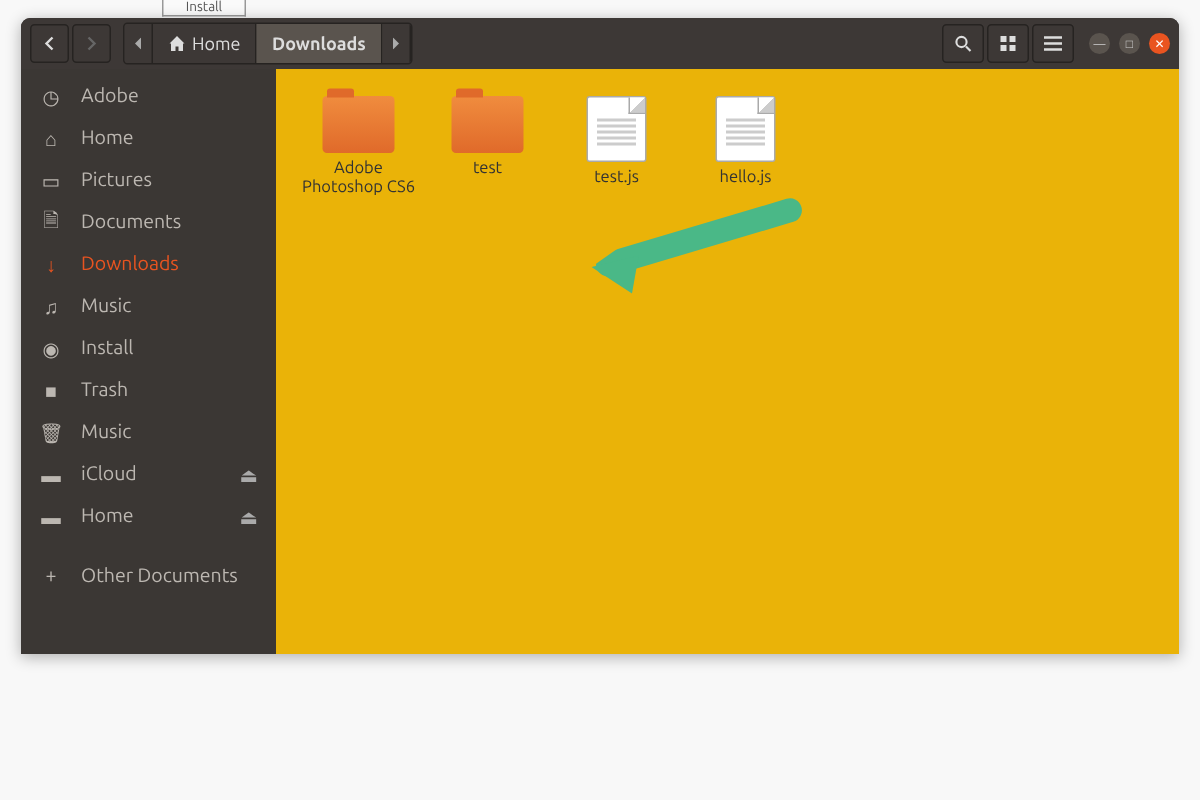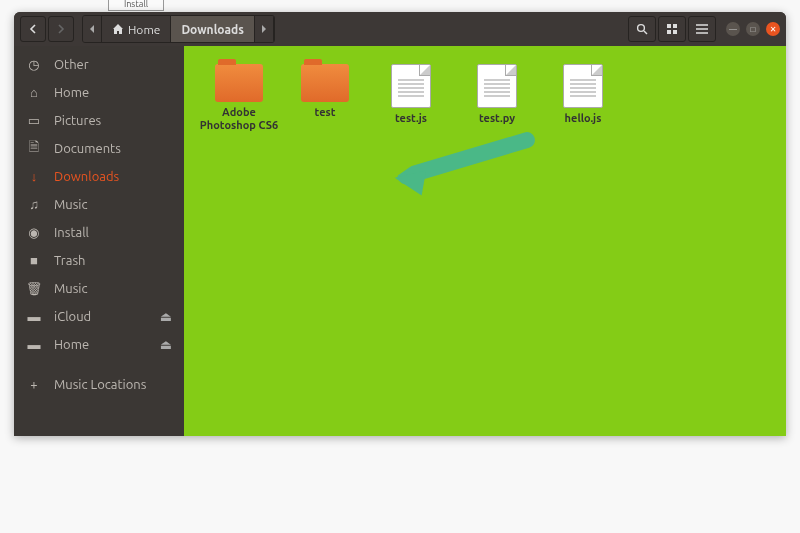--- a/index.html
+++ b/index.html
@@ -17,21 +17,21 @@
     .toolbtn { width: 28px; height: 26px; background: #3d3836; border: 1px solid #262321; border-radius: 3px; color: #ddd; display:flex; align-items:center; justify-content:center; font-size:12px; margin-left: 2px; }
     .wincontrols { display: flex; gap: 6px; margin-left: 10px; }
     .wcircle { width: 14px; height: 14px; border-radius: 50%; background: #5a544e; display:flex; align-items:center; justify-content:center; font-size: 8px; color:#ccc; }
     .wcircle.close { background: #e95420; color:#fff; }
     .body { flex: 1; display: flex; background: #fff; }
     .sidebar { width: 170px; background: #3b3734; color: #bcb7b1; font-size: 13px; display:flex; flex-direction:column; padding-top:4px; }
     .srow { display: flex; align-items: center; height: 28px; padding: 0 12px; gap: 12px; cursor: default; }
     .srow.active { color: #e95420; }
     .sicon { width: 16px; text-align:center; }
     .eject { margin-left:auto; color:#aaa; }
-    .content { flex: 1; background: #84cc16; padding: 18px 12px; font-weight: bold; }
+    .content { flex: 1; background: #eab308; padding: 18px 12px; }
     .grid { display: flex; flex-wrap: wrap; gap: 0; }
     .item { width: 86px; display: flex; flex-direction: column; align-items: center; text-align: center; font-size: 11px; color: #333; }
     .folder { width: 48px; height: 38px; background: linear-gradient(#f08c3e,#e06a2a); border-radius: 3px; position:relative; margin-bottom:4px; }
     .folder::before{content:""; position:absolute; top:-5px; left:3px; width:18px; height:6px; background:#e06a2a; border-radius:2px 2px 0 0;}
     .pkg { width: 44px; height: 38px; background: linear-gradient(#d8b27a,#c49860); border-radius: 3px; margin-bottom:4px; position:relative;}
     .pkg::after{content:""; position:absolute; left:50%; top:0; bottom:0; width:4px; background:rgba(0,0,0,.08); transform:translateX(-50%);}
     .file { width: 40px; height: 44px; background: #fff; border:1px solid #aaa; border-radius: 2px; margin-bottom:4px; position:relative;}
     .file::before{content:""; position:absolute; top:0; right:0; width:10px; height:10px; background:linear-gradient(135deg,#fff 49%,#ccc 51%); border-left:1px solid #aaa; border-bottom:1px solid #aaa;}
     .file .lines{position:absolute; top:14px; left:6px; right:6px; height:2px; background:#ccc; box-shadow:0 4px 0 #ccc,0 8px 0 #ccc,0 12px 0 #ccc,0 16px 0 #ccc;}
     .arrowptr { position:absolute; top:132px; left:400px; transform: rotate(-35deg); pointer-events:none; }
@@ -112,21 +112,21 @@
       <div class="wcircle close">
           <span>✕</span>
         </div>
     </div>
   </div>
 
   <div class="body">
     <div class="sidebar" id="sidebar">
         <div class="srow">
           <span class="sicon">◷</span>
-          <span>Other</span>
+          <span>Adobe</span>
         </div>
         <div class="srow">
           <span class="sicon">⌂</span>
           <span>Home</span>
         </div>
         <div class="srow">
           <span class="sicon">▭</span>
           <span>Pictures</span>
         </div>
         <div class="srow">
@@ -158,44 +158,38 @@
           <span>iCloud</span>
           <span class="eject">⏏</span>
         </div>
         <div class="srow">
           <span class="sicon">▬</span>
           <span>Home</span>
           <span class="eject">⏏</span>
         </div>
         <div class="srow" style="margin-top: 12px;">
           <span class="sicon">+</span>
-          <span>Music Locations</span>
+          <span>Other Documents</span>
         </div>
       </div>
     <div class="content">
       <div class="grid" id="grid">
           <div class="item">
             <div class="folder"></div>
             <div style="word-break: break-word; line-height: 1.2; max-width: 80px;">Adobe Photoshop CS6</div>
           </div>
           <div class="item">
             <div class="folder"></div>
             <div style="word-break: break-word; line-height: 1.2; max-width: 80px;">test</div>
           </div>
           <div class="item">
             <div class="file">
               <div class="lines"></div>
             </div>
             <div style="word-break: break-word; line-height: 1.2; max-width: 80px;">test.js</div>
-          </div>
-          <div class="item">
-            <div class="file">
-              <div class="lines"></div>
-            </div>
-            <div style="word-break: break-word; line-height: 1.2; max-width: 80px;">test.py</div>
           </div>
           <div class="item">
             <div class="file">
               <div class="lines"></div>
             </div>
             <div style="word-break: break-word; line-height: 1.2; max-width: 80px;">hello.js</div>
           </div>
         </div>
     </div>
   </div>

